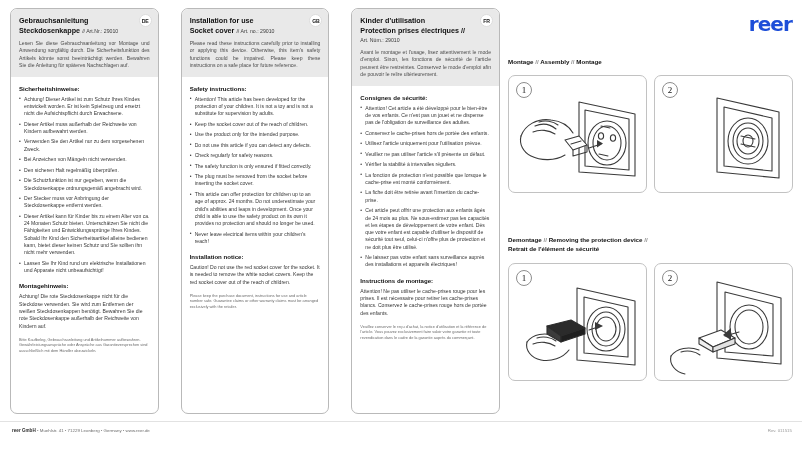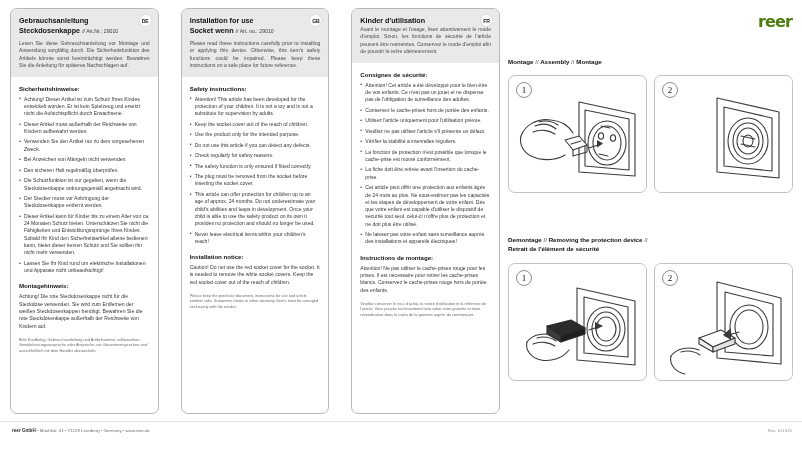--- a/index.html
+++ b/index.html
@@ -100,23 +100,23 @@
 
   
   .right {
     position: absolute;
     left: 508px; top: 8px;
     width: 286px; height: 406px;
   }
   .brand {
     position: absolute;
     right: 2px; top: 4px;
-    font-size: 16px;
+    font-size: 20px;
     font-weight: bold;
-    color: #4d7c0f;
+    color: #1d4ed8;
     letter-spacing: -0.9px;
     font-family: "DejaVu Sans", sans-serif;
   }
   .fig-head {
     font-size: 6.2px; font-weight: bold; color: #111;
     line-height: 8.6px;
   }
   .fig-head .sep { color: #8d8d8d; font-weight: bold; }
   .figrow {
     display: flex; gap: 7px; margin-top: 5px;
@@ -194,21 +194,21 @@
       <div class="sec-head">Montagehinweis:</div>
       <p class="para">Achtung! Die rote Steckdosenkappe nicht für die Steckdose verwenden. Sie wird zum Entfernen der weißen Steckdosenkappen benötigt. Bewahren Sie die rote Steckdosenkappe außerhalb der Reichweite von Kindern auf.</p>
       <p class="fineprint">Bitte Kaufbeleg, Gebrauchsanleitung und Artikelnummer aufbewahren. Gewährleistungsansprüche oder Ansprüche aus Garantieversprechen sind ausschließlich mit dem Händler abzuwickeln.</p>
     </div>
 
     <div class="panel">
       <div class="panel-head">
         <div class="lang-badge">GB</div>
         <div class="title1">Installation for use</div>
         <div class="title2">
-          <span>Socket wenn</span>
+          <span>Socket cover</span>
           <span class="art">// Art. no.: 29010</span>
         </div>
         <p class="intro">Please read these instructions carefully prior to installing or applying this device. Otherwise, this item's safety functions could be impaired. Please keep these instructions on a safe place for future reference.</p>
       </div>
       <div class="sec-head">Safety instructions:</div>
       <ul class="bullets">
         <li>Attention! This article has been developed for the protection of your children. It is not a toy and is not a substitute for supervision by adults.</li>
         <li>Keep the socket cover out of the reach of children.</li>
         <li>Use the product only for the intended purpose.</li>
         <li>Do not use this article if you can detect any defects.</li>
@@ -220,20 +220,24 @@
       </ul>
       <div class="sec-head">Installation notice:</div>
       <p class="para">Caution! Do not use the red socket cover for the socket. It is needed to remove the white socket covers. Keep the red socket cover out of the reach of children.</p>
       <p class="fineprint">Please keep the purchase document, instructions for use and article number safe. Guarantee claims or other warranty claims must be arranged exclusively with the retailer.</p>
     </div>
 
     <div class="panel">
       <div class="panel-head">
         <div class="lang-badge">FR</div>
         <div class="title1">Kinder d'utilisation</div>
+        <div class="title2">
+          <span>Protection prises électriques //</span><br>
+          <span class="art">Art. Núm.: 29010</span>
+        </div>
         <p class="intro">Avant le montage et l'usage, lisez attentivement le mode d'emploi. Sinon, les fonctions de sécurité de l'article peuvent être restreintes. Conservez le mode d'emploi afin de pouvoir le relire ultérieurement.</p>
       </div>
       <div class="sec-head">Consignes de sécurité:</div>
       <ul class="bullets">
         <li>Attention! Cet article a été développé pour le bien-être de vos enfants. Ce n'est pas un jouet et ne dispense pas de l'obligation de surveillance des adultes.</li>
         <li>Conservez le cache-prises hors de portée des enfants.</li>
         <li>Utilisez l'article uniquement pour l'utilisation prévue.</li>
         <li>Veuillez ne pas utiliser l'article s'il présente un défaut.</li>
         <li>Vérifier la stabilité à intervalles réguliers.</li>
         <li>La fonction de protection n'est possible que lorsque le cache-prise est monté conformément.</li>

